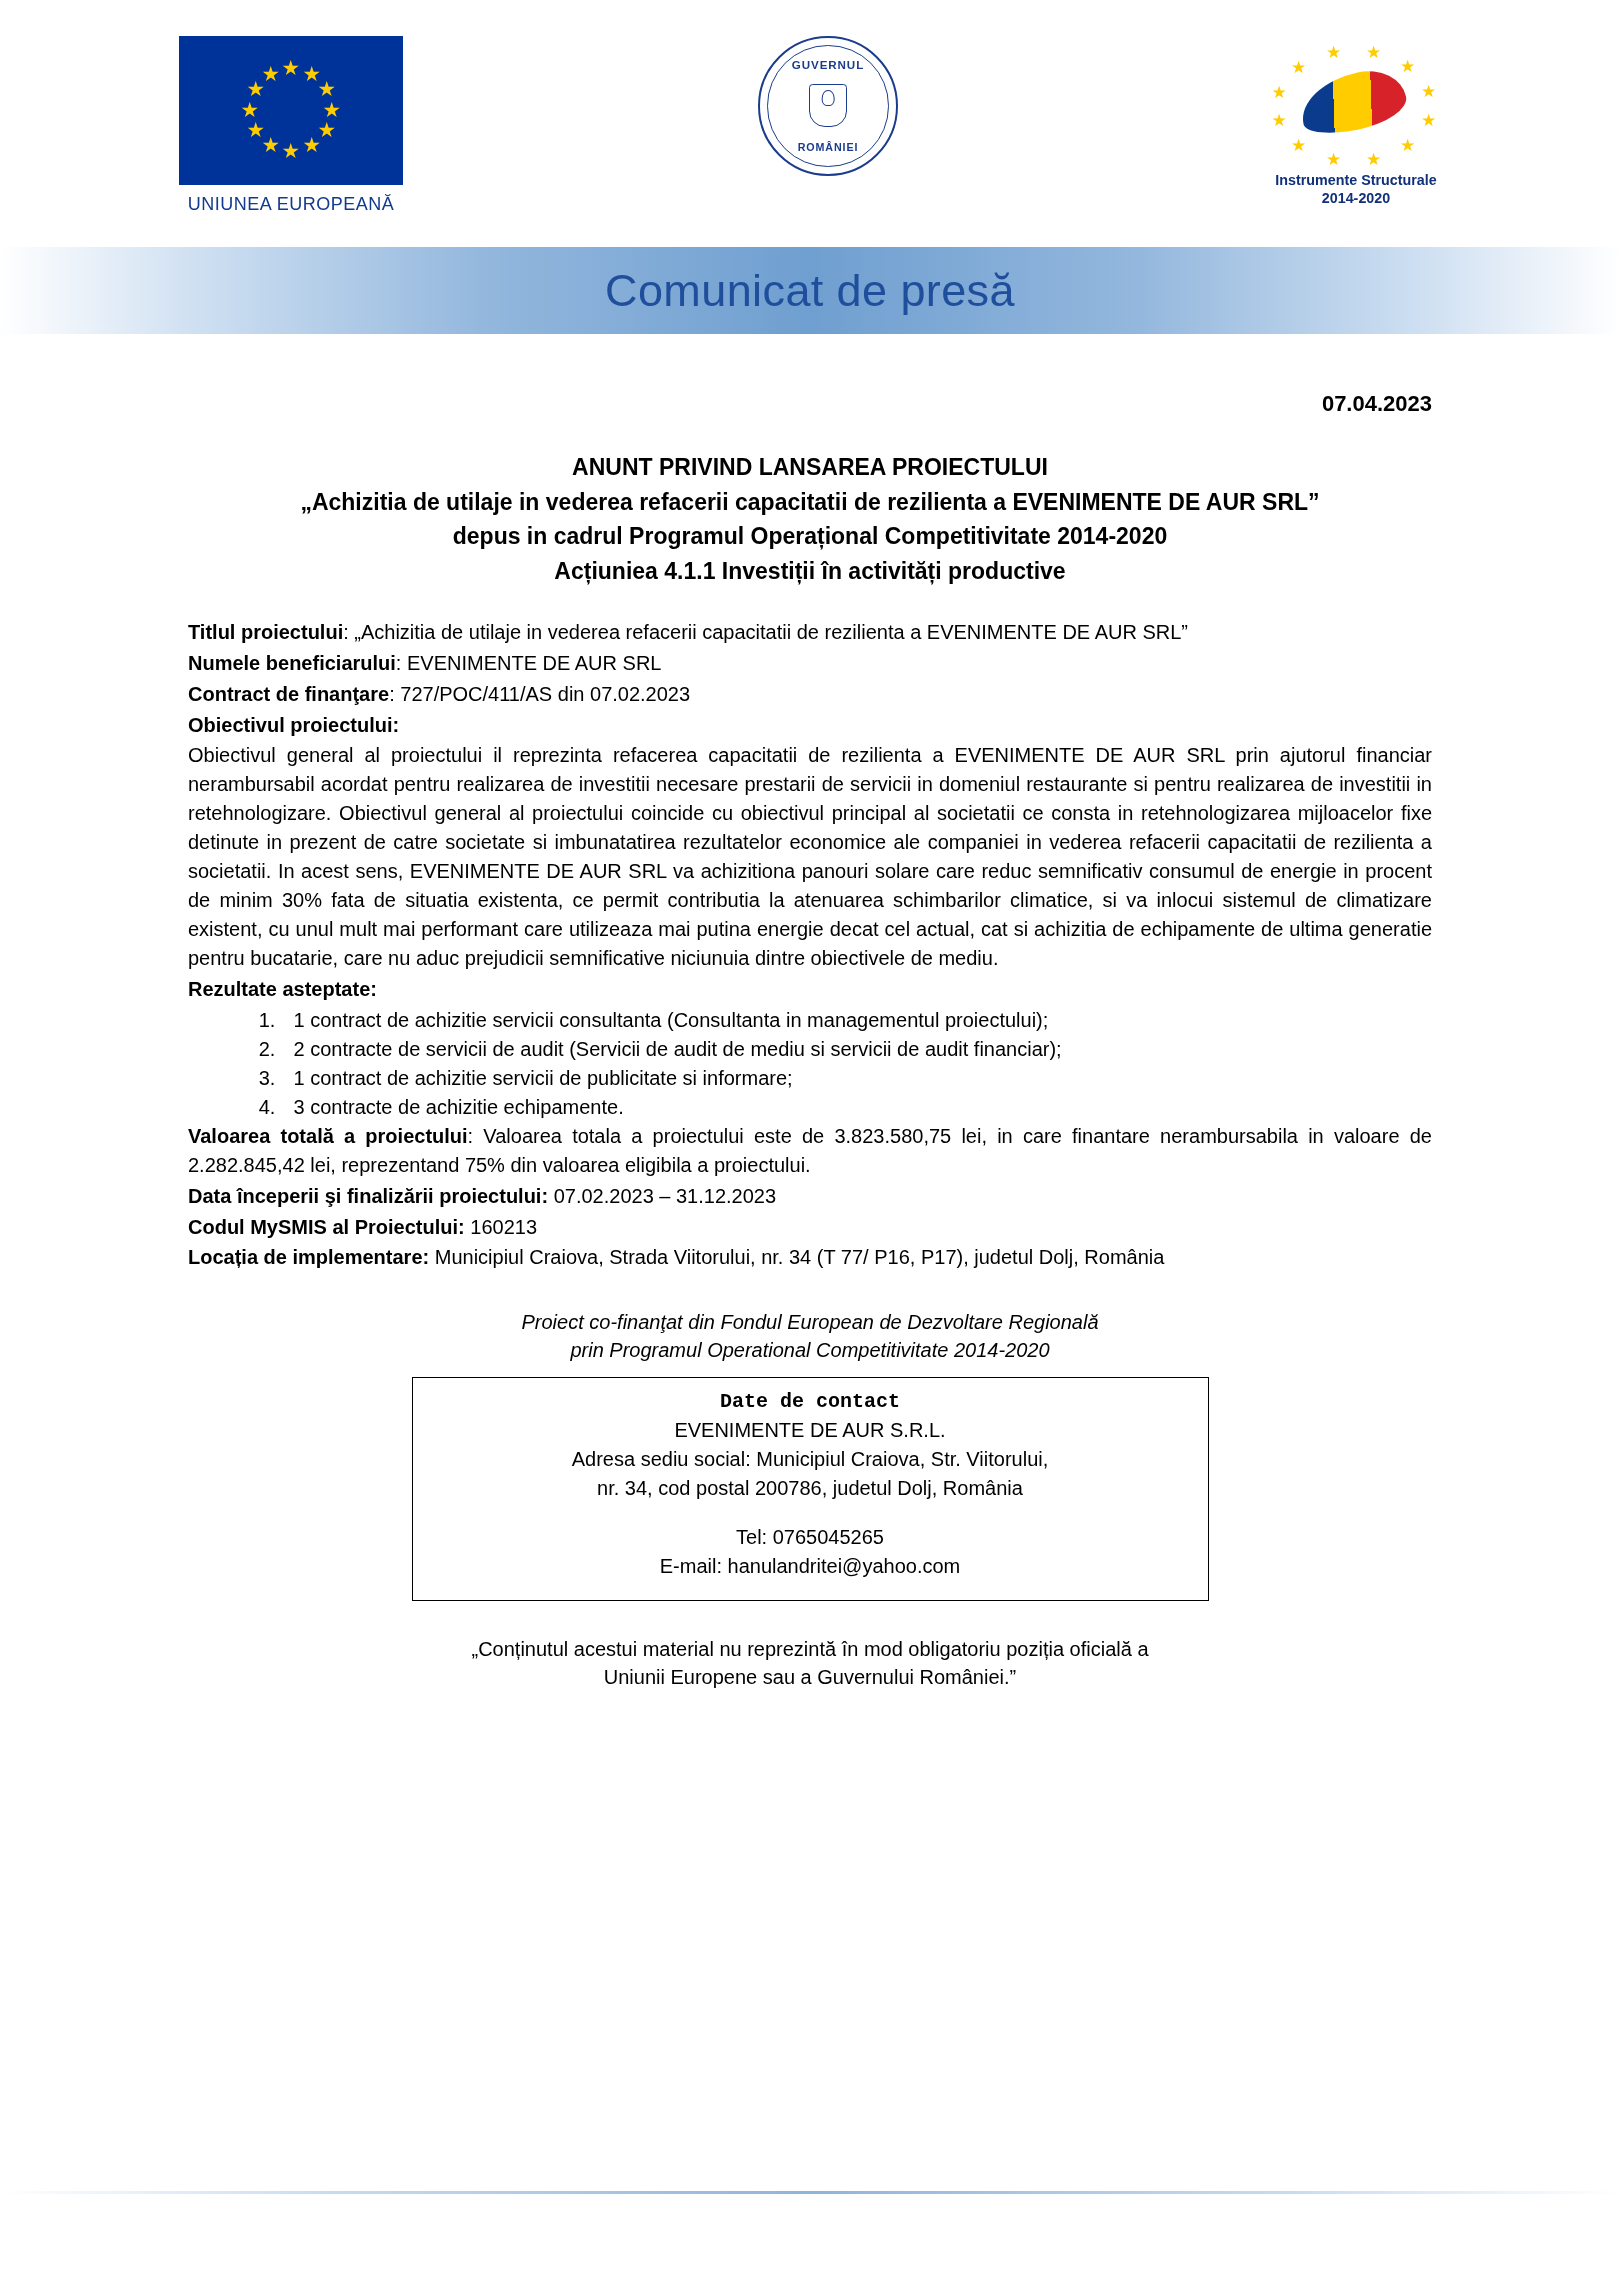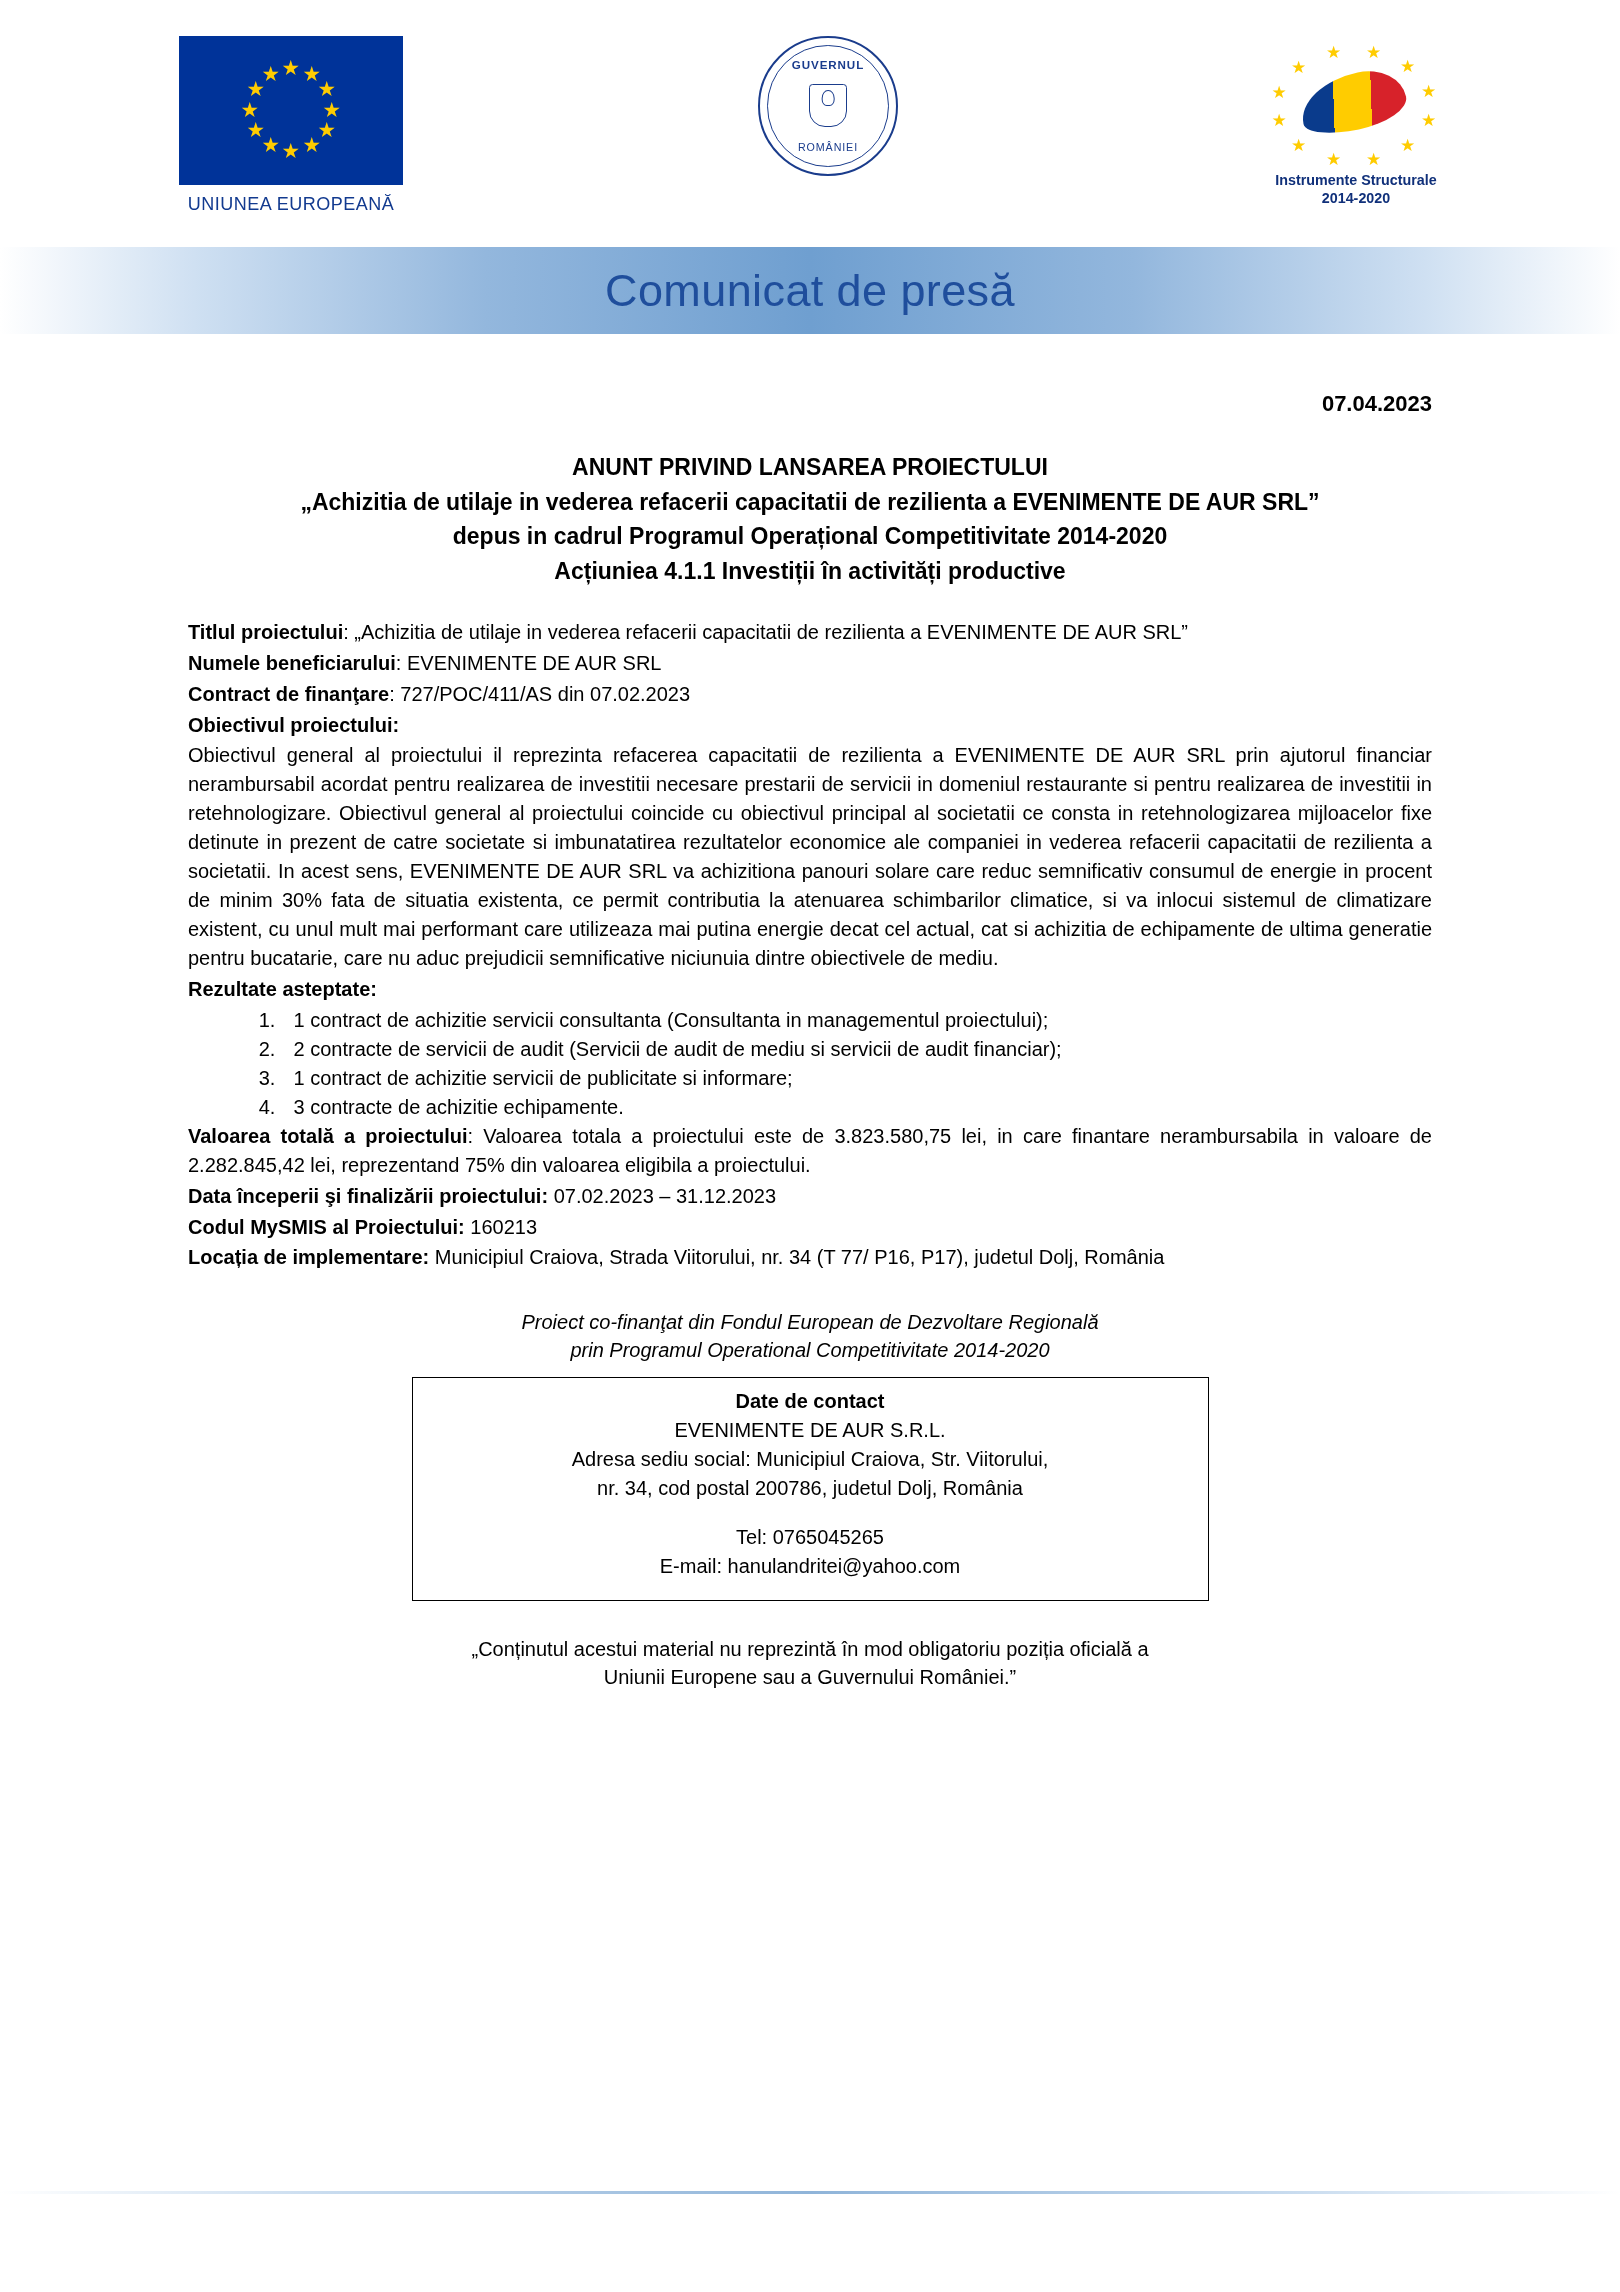--- a/index.html
+++ b/index.html
@@ -99,21 +99,21 @@
     position: absolute;
     top: 19.7px;
     font-size: 11.6px;
     font-weight: bold;
     letter-spacing: 0.9px;
   }
   .gov-bottom-text {
     position: absolute;
     bottom: 21.5px;
     font-size: 10.7px;
-    font-weight: normal;
+    font-weight: bold;
     letter-spacing: 0.9px;
   }
 
   .is-logo {
     width: 206px;
     position: relative;
   }
   .is-emblem {
     width: 206px;
     height: 134px;
@@ -210,21 +210,21 @@
   .contact-box {
     margin: 12.5px auto 0 auto;
     width: 797px;
     border: 0.9px solid #000;
     text-align: center;
     padding: 9px 9px 19.7px 9px;
     box-sizing: border-box;
     font-size: 20px;
     line-height: 1.45;
   }
-  .contact-box .title { font-weight: bold; }
+  .contact-box .title { font-weight: bold; font-family: Liberation Mono, monospace; }
   .contact-box .spacer { height: 19.7px; }
 
   .disclaimer {
     text-align: center;
     font-size: 20px;
     line-height: 1.4;
     margin-top: 34px;
   }
 
   .bottom-rule {

